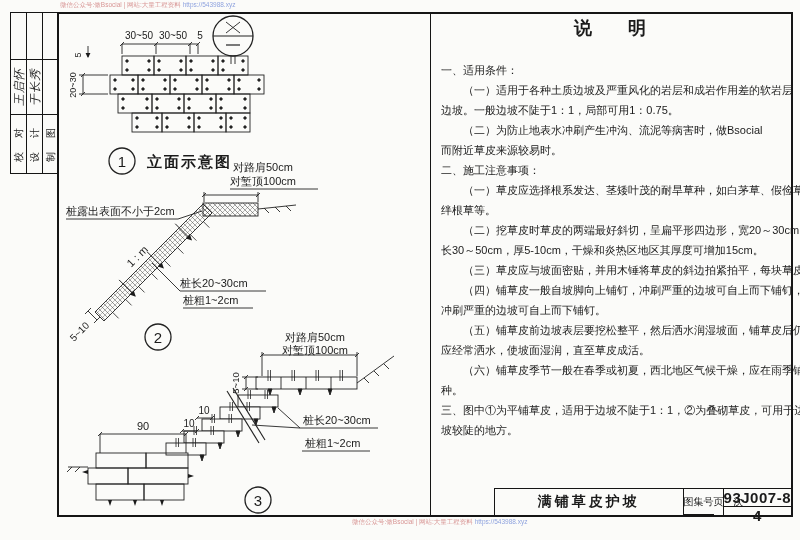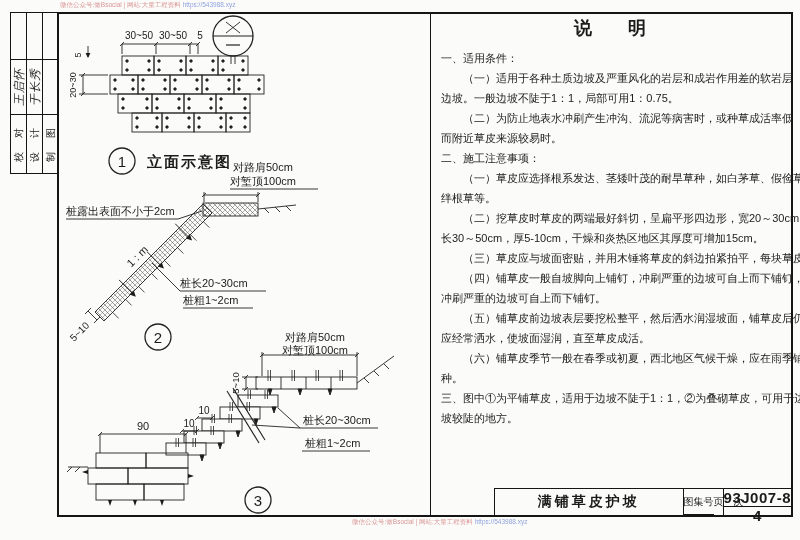--- a/index.html
+++ b/index.html
@@ -20,21 +20,21 @@
   .strip .cell:last-child{border-bottom:none;}
   .strip .c-top{height:46px;}
   .strip .c-sig{height:54px;}
   .strip .c-lab{flex:1;}
   .rot{position:absolute;left:50%;top:50%;transform:translate(-50%,-50%) rotate(-90deg);
        white-space:nowrap;font-size:10px;letter-spacing:2px;}
   .sig .rot{font-family:"DejaVu Serif",serif;font-style:italic;font-size:11.5px;letter-spacing:1px;}
   
   .notes-title{position:absolute;left:430px;top:16px;width:360px;text-align:center;
                font-size:18px;font-weight:bold;white-space:pre;}
-  .notes{position:absolute;left:441px;top:48px;width:346px;}
+  .notes{position:absolute;left:441px;top:60px;width:346px;}
   .notes .nline{height:20px;line-height:20px;font-size:11px;white-space:pre;overflow:visible;}
   
   .tblock{position:absolute;left:494px;top:488px;width:296px;height:26px;
           border:1.6px solid #151515;display:flex;background:#fbfbf9;}
   .tb-title{width:189px;border-right:1.6px solid #151515;display:flex;align-items:center;
             justify-content:center;font-size:14px;font-weight:bold;letter-spacing:3px;}
   .tb-labels{width:39px;border-right:1.6px solid #151515;display:flex;flex-direction:row;}
   .tb-values{flex:1;display:flex;flex-direction:column;}
   .tb-cell{flex:1;display:flex;align-items:center;justify-content:center;font-size:10px;white-space:pre;}
   .tb-cell.rule{border-bottom:1.2px solid #151515;}
@@ -395,21 +395,21 @@
       <circle cx="258" cy="500" r="13" stroke-width="1.3"></circle>
       <text x="258" y="506" text-anchor="middle" font-size="15" stroke="none" fill="#1b1b1b">3</text>
     </g>
   </svg>
 
   <div class="notes-title">说　　明</div>
   <div class="notes">
       <div class="nline">一、适用条件：</div>
       <div class="nline">　　（一）适用于各种土质边坡及严重风化的岩层和成岩作用差的软岩层</div>
       <div class="nline">边坡。一般边坡不陡于1：1，局部可用1：0.75。</div>
-      <div class="nline">　　（二）为防止地表水冲刷产生冲沟、流泥等病害时，或种草成活率低</div>
+      <div class="nline">　　（二）为防止地表水冲刷产生冲沟、流泥等病害时，做Bsocial</div>
       <div class="nline">而附近草皮来源较易时。</div>
       <div class="nline">二、施工注意事项：</div>
       <div class="nline">　　（一）草皮应选择根系发达、茎矮叶茂的耐旱草种，如白茅草、假俭草、</div>
       <div class="nline">绊根草等。</div>
       <div class="nline">　　（二）挖草皮时草皮的两端最好斜切，呈扁平形四边形，宽20～30cm，</div>
       <div class="nline">长30～50cm，厚5-10cm，干燥和炎热区地区其厚度可增加15cm。</div>
       <div class="nline">　　（三）草皮应与坡面密贴，并用木锤将草皮的斜边拍紧拍平，每块草皮</div>
       <div class="nline">　　（四）铺草皮一般自坡脚向上铺钉，冲刷严重的边坡可自上而下铺钉，</div>
       <div class="nline">冲刷严重的边坡可自上而下铺钉。</div>
       <div class="nline">　　（五）铺草皮前边坡表层要挖松整平，然后洒水润湿坡面，铺草皮后仍</div>

